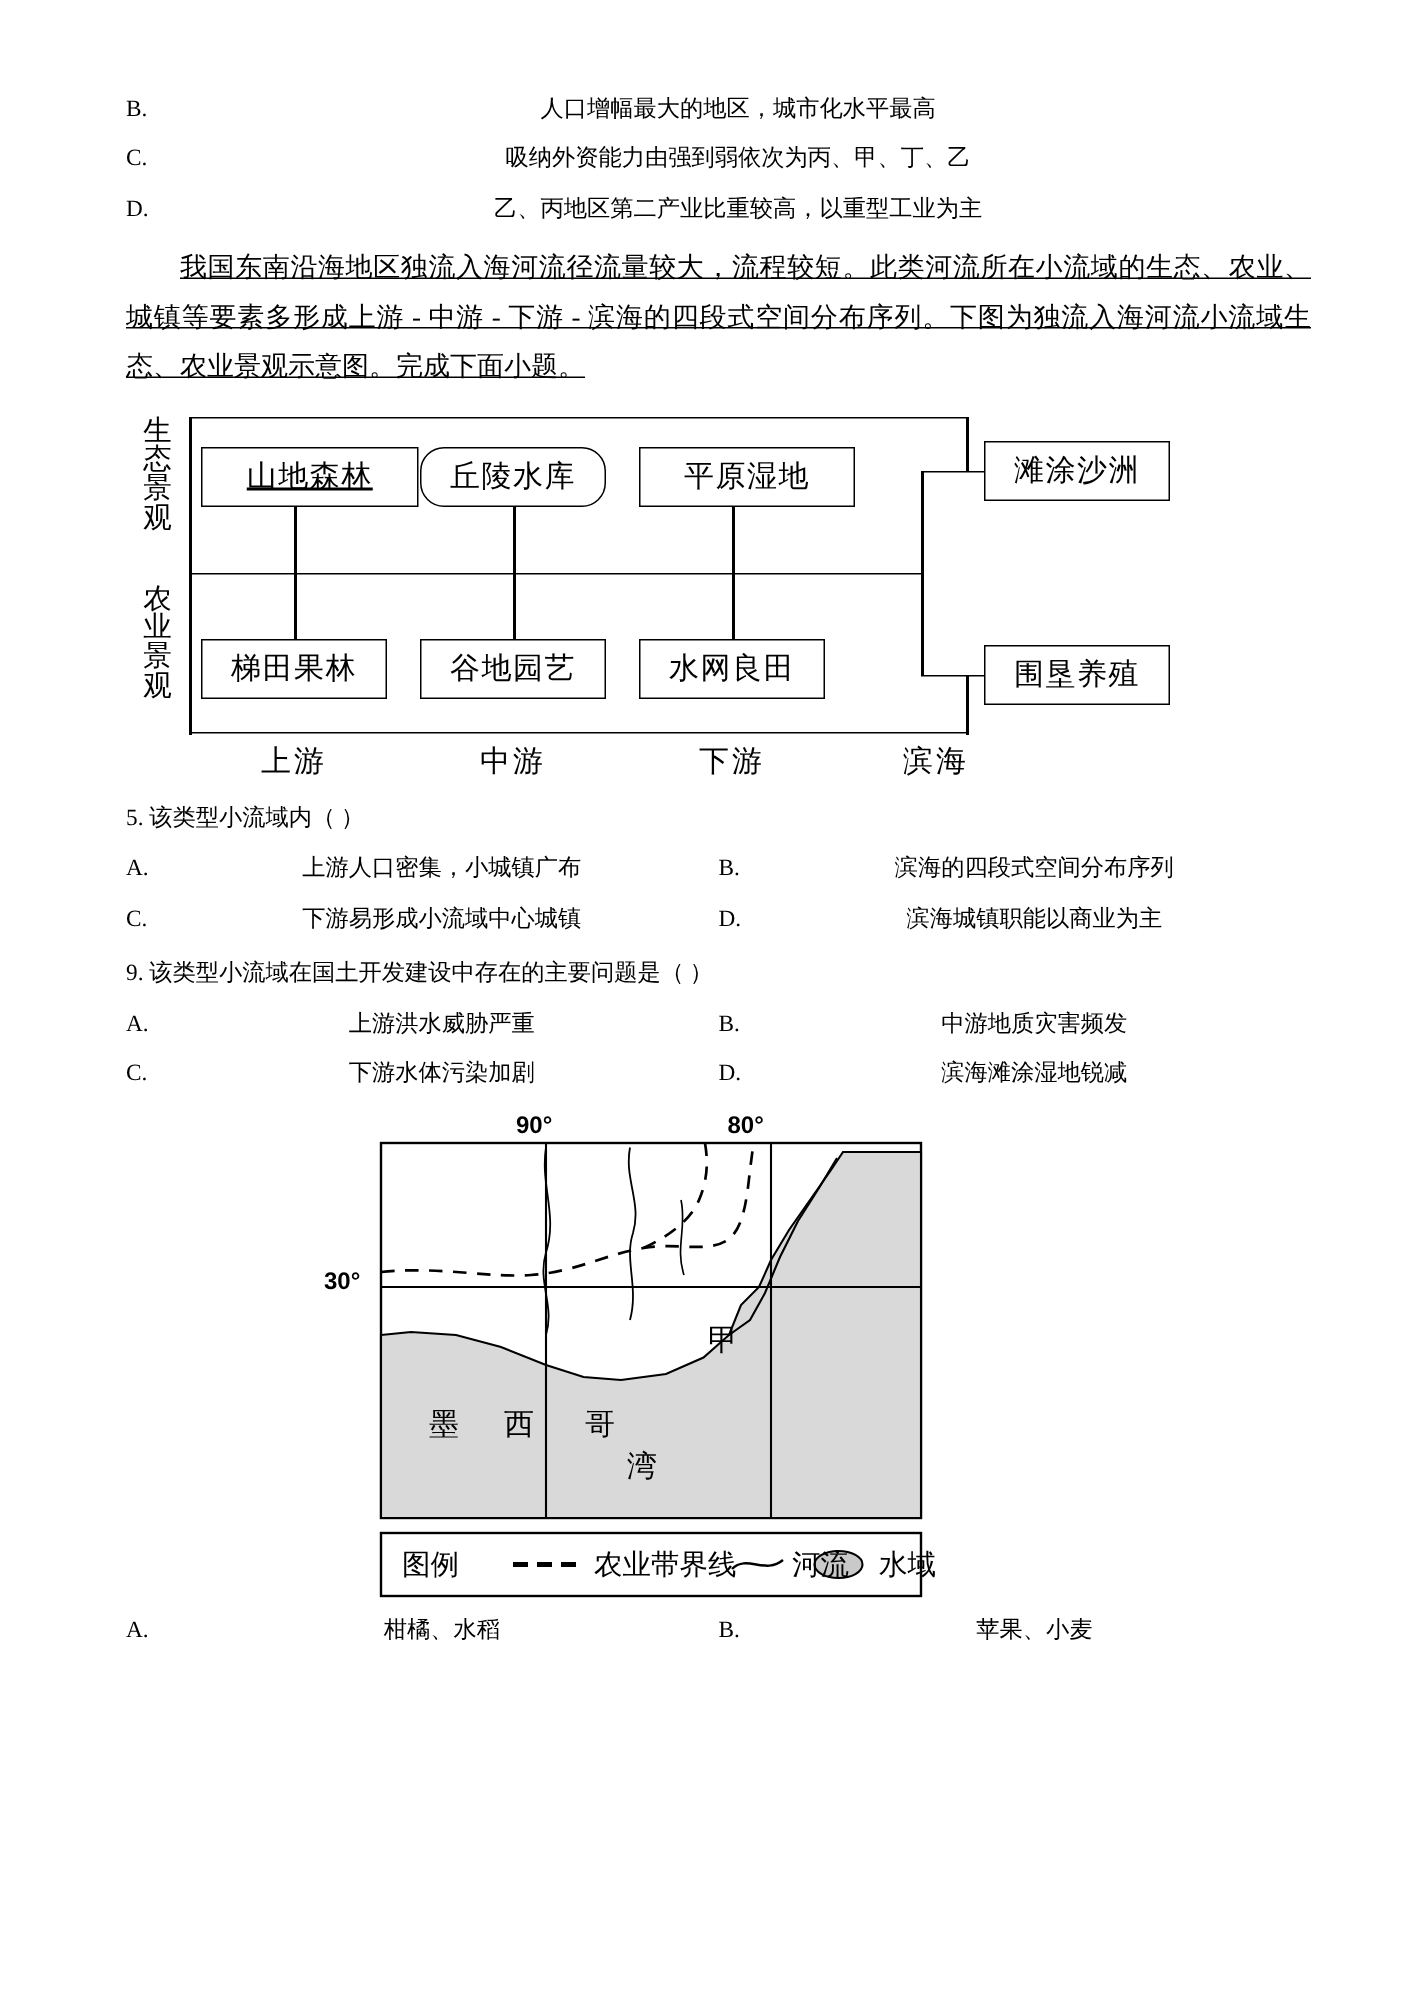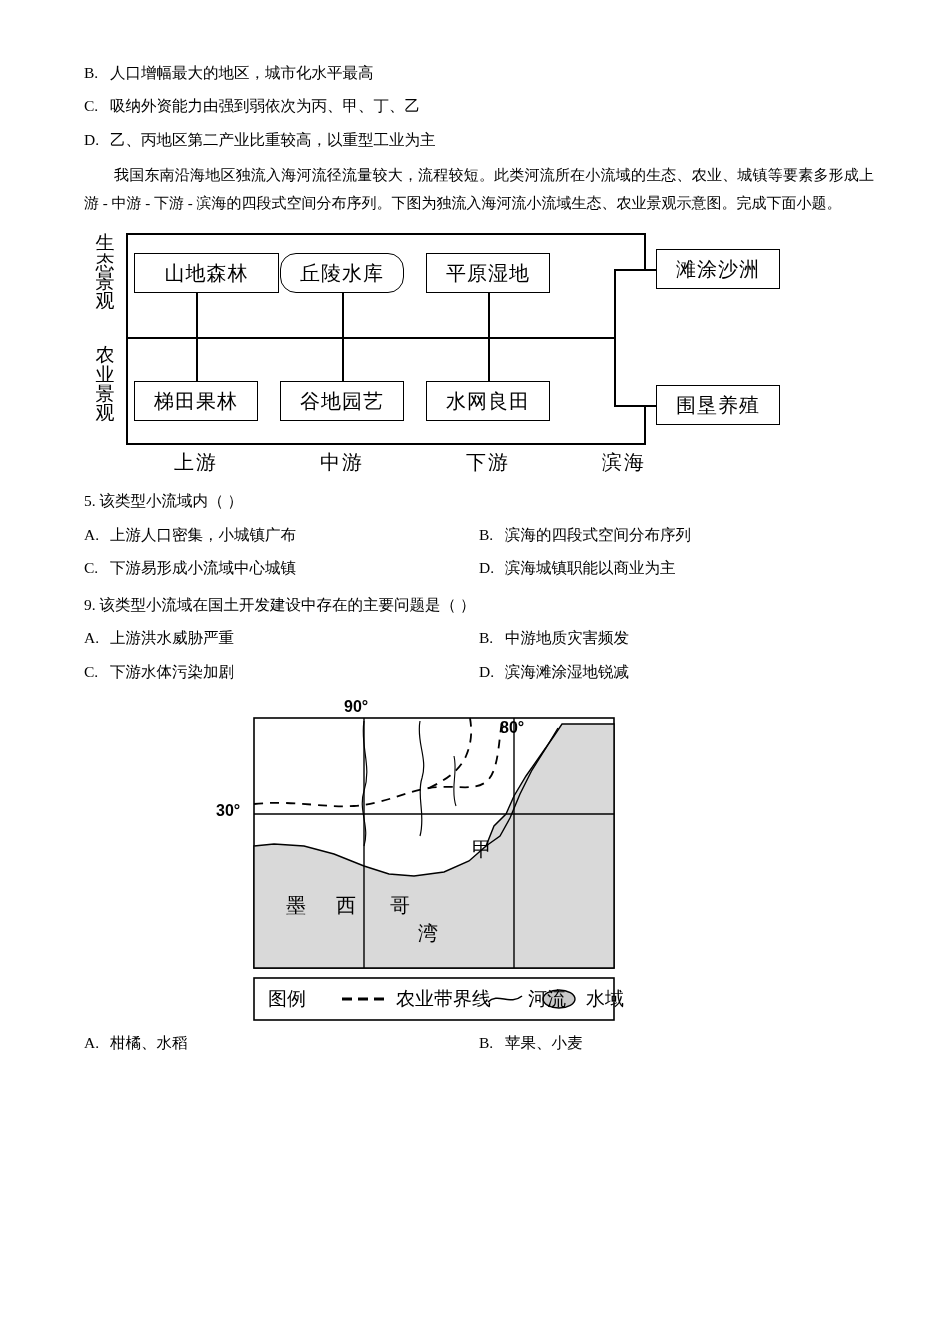--- a/index.html
+++ b/index.html
@@ -41,27 +41,29 @@
   }
   .opt-line .col.full {
     width: 100%;
   }
   .opt-label {
     width: 26px;
     flex: 0 0 26px;
   }
   .opt-text {
     flex: 1 1 auto;
+    text-align: center;
   }
   .para {
-    font-size: 15px;
+    font-size: 18px;
     line-height: 1.85;
     text-indent: 2em;
     text-align: justify;
     margin: 6px 0 4px 0;
+    text-decoration: underline;
   }
   .qline {
     font-size: 15.5px;
     line-height: 1.6;
     padding: 8px 0 4px 0;
   }
 
   
   .fig1 {
     position: relative;
@@ -182,23 +184,23 @@
       <div class="ln hl" style="left:522px; top:42px; width:42px;"></div>
       <div class="ln hl" style="left:522px; top:178px; width:42px;"></div>
 
       <div class="ln vl" style="left:104px; top:60px; height:50px;"></div>
       <div class="ln vl" style="left:250px; top:60px; height:50px;"></div>
       <div class="ln vl" style="left:396px; top:60px; height:50px;"></div>
       <div class="ln vl" style="left:104px; top:110px; height:50px;"></div>
       <div class="ln vl" style="left:250px; top:110px; height:50px;"></div>
       <div class="ln vl" style="left:396px; top:110px; height:50px;"></div>
 
-      <div class="box" style="left:42px;  top:26px; width:145px; height:40px;">山地森林</div>
+      <div class="box" style="left:42px;  top:26px; width:145px; height:40px;text-decoration:underline;">山地森林</div>
       <div class="box" style="left:188px; top:26px; width:124px; height:40px;border-radius:16px;">丘陵水库</div>
-      <div class="box" style="left:334px; top:26px; width:124px; height:40px;">平原湿地</div>
+      <div class="box" style="left:334px; top:26px; width:144px; height:40px;">平原湿地</div>
       <div class="box" style="left:564px; top:22px; width:124px; height:40px;">滩涂沙洲</div>
 
       <div class="box" style="left:42px;  top:154px; width:124px; height:40px;">梯田果林</div>
       <div class="box" style="left:188px; top:154px; width:124px; height:40px;">谷地园艺</div>
       <div class="box" style="left:334px; top:154px; width:124px; height:40px;">水网良田</div>
       <div class="box" style="left:564px; top:158px; width:124px; height:40px;">围垦养殖</div>
 
       <div class="stagelabel" style="left:42px;  top:222px; width:124px;">上游</div>
       <div class="stagelabel" style="left:188px; top:222px; width:124px;">中游</div>
       <div class="stagelabel" style="left:334px; top:222px; width:124px;font-family:Liberation Serif, serif;">下游</div>
@@ -274,21 +276,21 @@
         <path d="M215,92 C232,84 246,74 252,60 C258,46 258,34 256,22" fill="none" stroke="#000" stroke-width="1.8" stroke-dasharray="9,7"></path>
 
         <rect x="40" y="282" width="360" height="42" fill="none" stroke="#000" stroke-width="1.6"></rect>
         <line x1="128" y1="303" x2="176" y2="303" stroke="#000" stroke-width="3.2" stroke-dasharray="10,6"></line>
         <path d="M274,306 C284,296 296,310 308,300" fill="none" stroke="#000" stroke-width="1.6"></path>
         <ellipse cx="345" cy="303" rx="16" ry="9" fill="#c9c9c9" stroke="#000" stroke-width="1.4"></ellipse>
       </svg>
 
       
       <div class="maplabel" style="left:130px; top:2px;">90°</div>
-      <div class="maplabel" style="left:286px; top:2px;margin-top:21px;">80°</div>
+      <div class="maplabel" style="left:271px; top:2px;">80°</div>
       <div class="maplabel" style="left:2px; top:106px;">30°</div>
       <div class="cnlabel" style="left:258px; top:140px;">甲</div>
 
       <div class="cnlabel" style="left:72px;  top:196px;">墨</div>
       <div class="cnlabel" style="left:122px; top:196px;">西</div>
       <div class="cnlabel" style="left:176px; top:196px;">哥</div>
       <div class="cnlabel" style="left:204px; top:224px;">湾</div>
 
       <div class="legend-text" style="left:54px;  top:290px;">图例</div>
       <div class="legend-text" style="left:182px; top:290px;font-family:Liberation Mono, monospace;">农业带界线</div>

